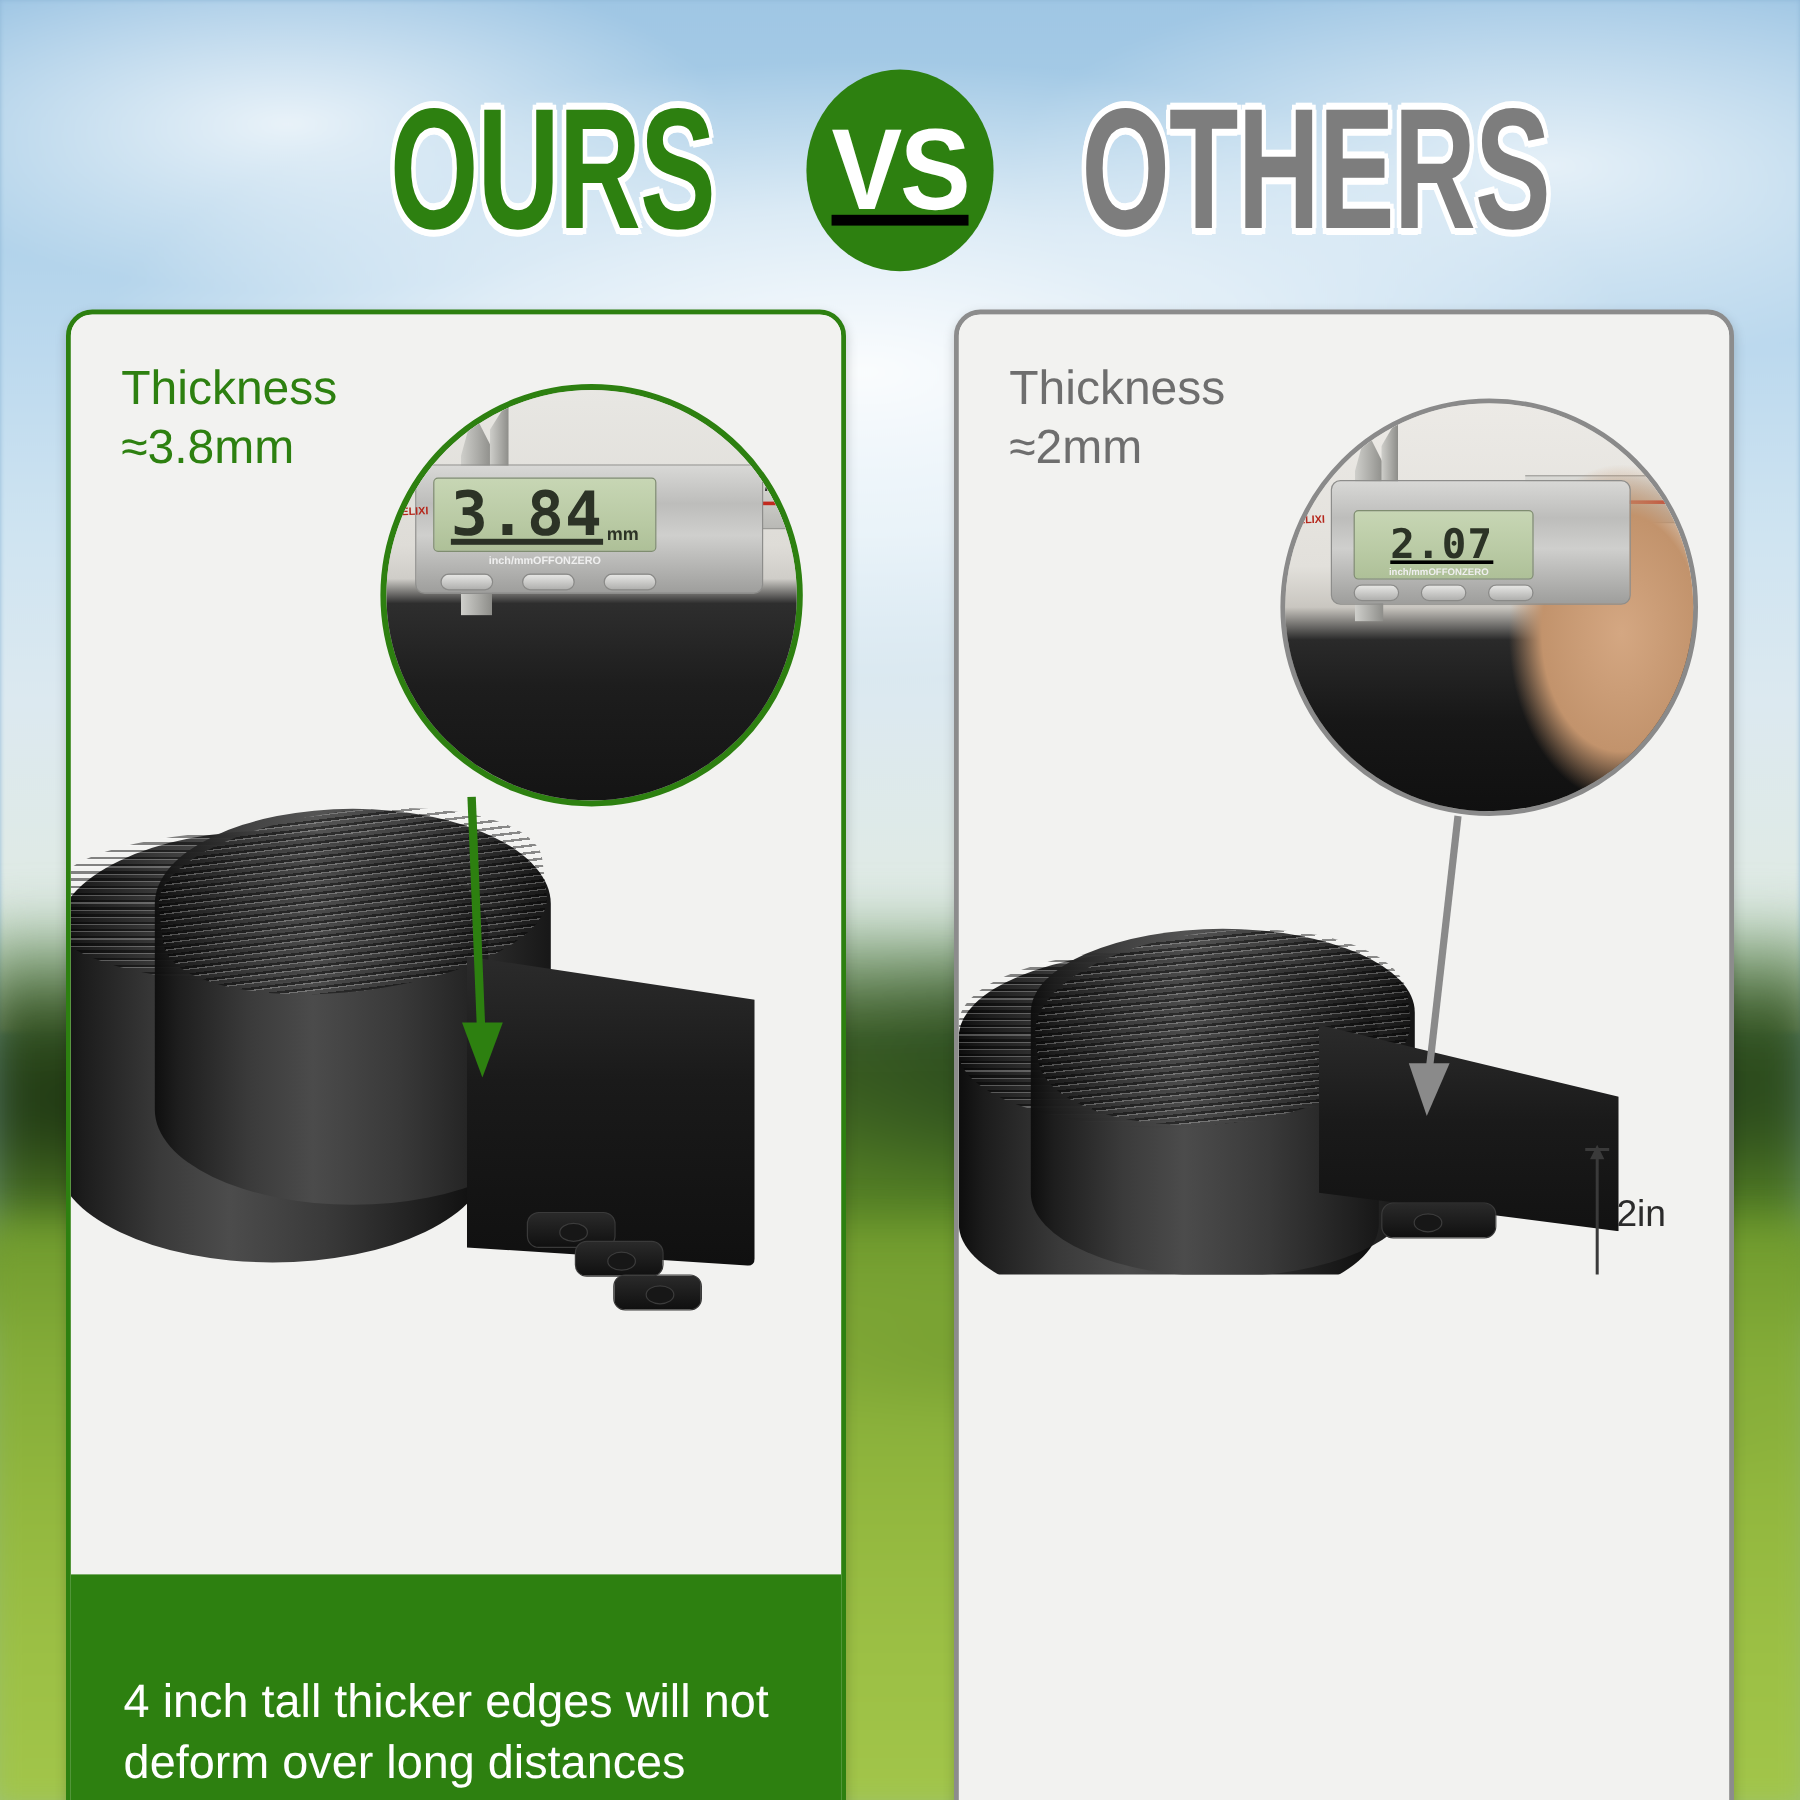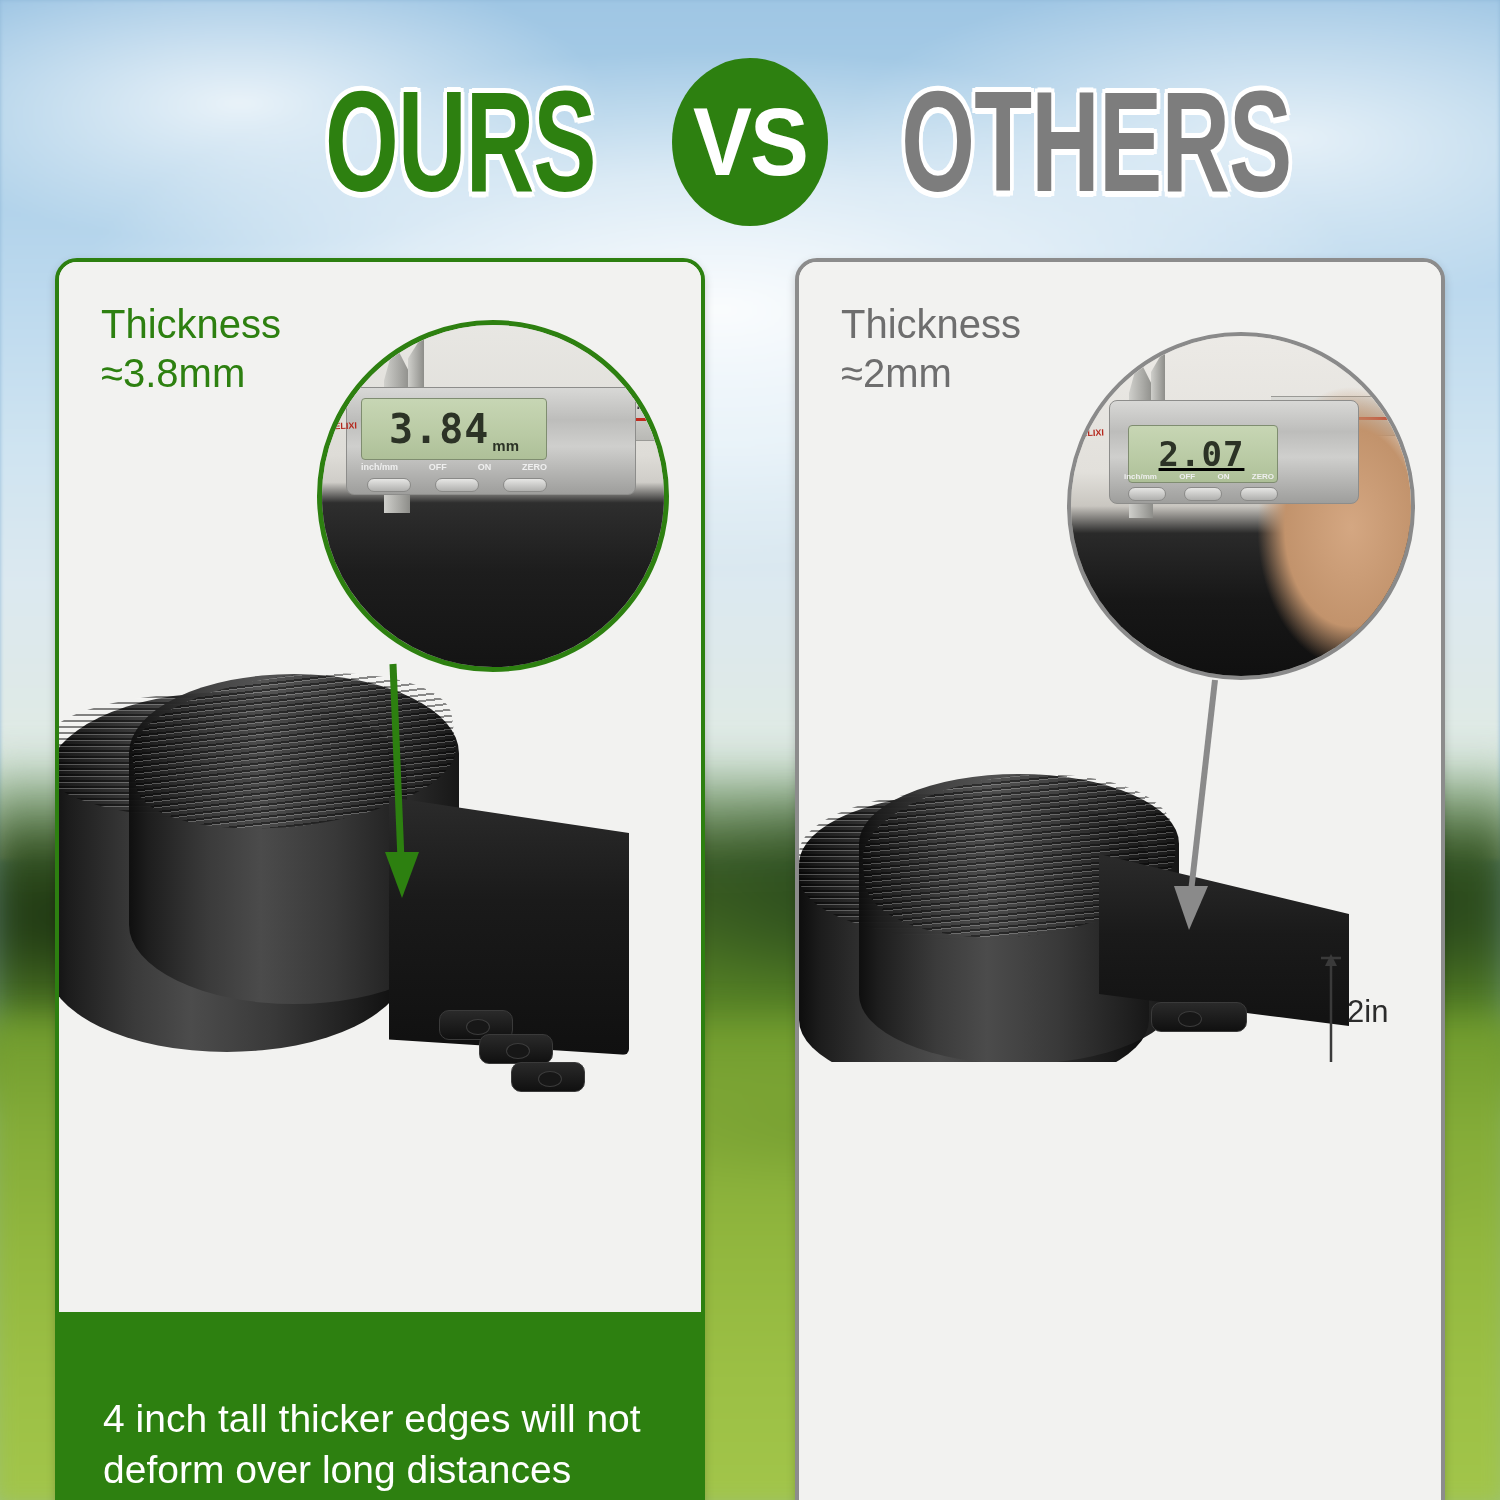--- a/index.html
+++ b/index.html
@@ -59,21 +59,21 @@
        3px 3px 0 #fff, -3px 3px 0 #fff, 3px -3px 0 #fff, -3px -3px 0 #fff,
        5px 0 0 #fff, -5px 0 0 #fff, 0 5px 0 #fff, 0 -5px 0 #fff,
        4px 4px 0 #fff, -4px 4px 0 #fff, 4px -4px 0 #fff, -4px -4px 0 #fff;
   }
   #hdr-ours  { color:#2d8010; width:430px; text-align:right; padding-right:14px; }
   #hdr-others{ color:#7d7d7d; width:430px; text-align:left;  padding-left:10px; }
   #vs-badge {
     width:156px; height:168px; border-radius:50%;
     background:#2d8010;
     display:flex; align-items:center; justify-content:center;
-    flex:0 0 auto; margin:0 10px;
+    flex:0 0 auto; margin:0 10px;text-decoration:underline;
   }
   #vs-text {
     color:#fff; font-size:96px; font-weight:bold; line-height:1;
     transform:scaleX(0.92); letter-spacing:-2px;
   }
 
   
   .panel {
     position:absolute; top:258px; width:650px; height:1408px;
     border-radius:22px;
@@ -128,27 +128,27 @@
     display:flex; align-items:center; justify-content:center;
   }
   #ours-circle .cal-screen { left:14px; top:10px; width:186px; height:62px; }
   #others-circle .cal-screen { left:18px; top:24px; width:150px; height:58px;text-decoration:underline; }
 
   .cal-digits {
     font-family:"DejaVu Sans Mono", monospace;
     font-weight:bold; color:#2c3326;
     letter-spacing:1px;
   }
-  #ours-circle .cal-digits { font-size:40px; }
+  #ours-circle .cal-digits { font-size:51px;text-decoration:underline; }
   #others-circle .cal-digits { font-size:34px; }
   .cal-unit { font-size:15px; margin-left:3px; align-self:flex-end; margin-bottom:5px; color:#2c3326; font-weight:bold; }
 
   .cal-keys {
     position:absolute; left:14px; bottom:22px; width:186px;
-    display:flex; justify-content:space-between;
+    display:flex; justify-content:center;
     font-size:9px; font-weight:bold; color:#efefef;
   }
   .cal-btnrow { position:absolute; left:20px; bottom:2px; width:180px;
                 display:flex; justify-content:space-between; }
   .cal-btn { width:44px; height:14px; border-radius:8px;
              background:linear-gradient(180deg,#e6e6e4,#b0b0ae); border:1px solid #8a8a88; }
   .cal-strip {
     position:absolute; right:-6px; top:72px; width:130px; height:44px;
     background:linear-gradient(180deg,#dadad6,#b9b9b5);
     border-top:1px solid #9a9a96; border-bottom:1px solid #9a9a96;

